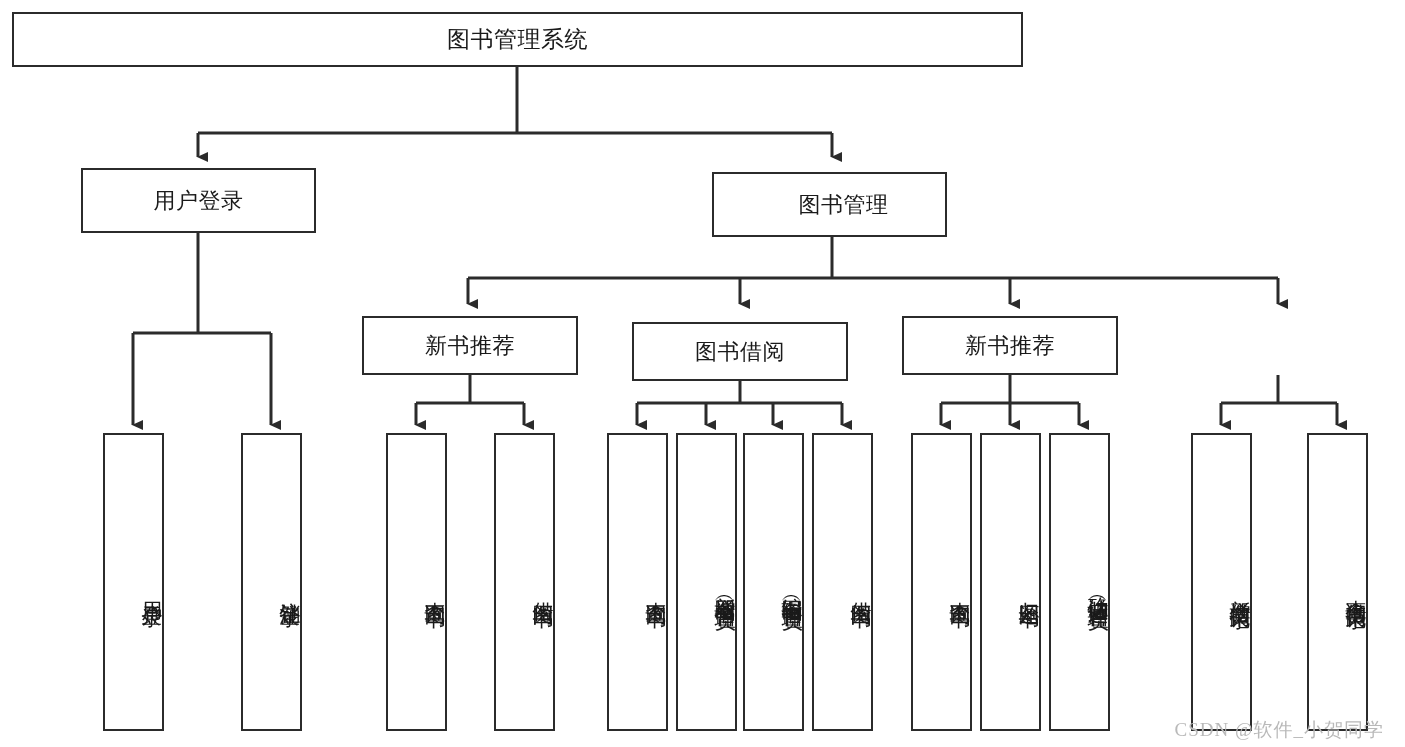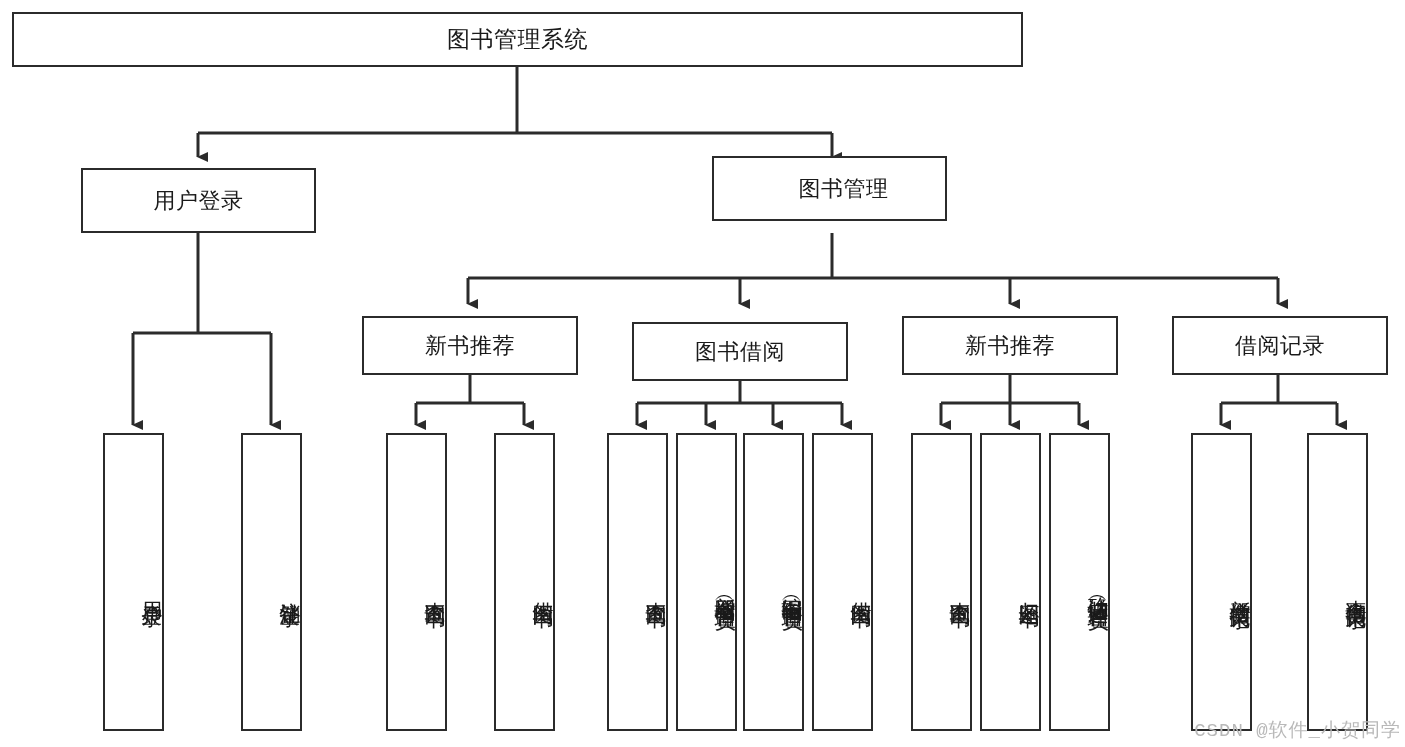--- a/index.html
+++ b/index.html
@@ -52,27 +52,27 @@
   .node.vert > .vlabel {
     writing-mode: vertical-rl;
     text-orientation: upright;
     white-space: nowrap;
   }
   .node.root {
     font-size: 23px;
   }
   .watermark {
     position: absolute;
-    right: 4px;
+    right: 21px;
     bottom: 4px;
     font-size: 19px;
     color: #b9b9b9;
     letter-spacing: 1px;
     white-space: nowrap;
-    font-family: Liberation Mono, monospace;
+    font-family: Liberation Serif, serif;
   }
 </style>
 </head>
 <body>
 
 <div id="canvas">
 
   <svg class="connectors" viewBox="0 0 1405 747" xmlns="http://www.w3.org/2000/svg">
     <defs>
       <marker id="arw" markerWidth="10" markerHeight="11" refX="5" refY="10" orient="auto" markerUnits="userSpaceOnUse">
@@ -124,39 +124,36 @@
   </svg>
 
   <div class="node horiz root" style="left:12px; top:12px; width:1011px; height:55px;text-align:right;">
     <span>图书管理系统</span>
   </div>
 
   <div class="node horiz" style="left:81px; top:168px; width:235px; height:65px;">
     <span>用户登录</span>
   </div>
 
-  <div class="node horiz" style="left:712px; top:156px; width:235px; height:65px;padding-left:28px;">
+  <div class="node horiz" style="left:712px; top:172px; width:235px; height:65px;padding-left:28px;">
     <span>图书管理</span>
   </div>
 
   <div class="node horiz" style="left:362px; top:316px; width:216px; height:59px;">
     <span>新书推荐</span>
   </div>
 
   <div class="node horiz" style="left:632px; top:316px; width:216px; height:59px;margin-top:6px;">
     <span>图书借阅</span>
   </div>
 
   <div class="node horiz" style="left:902px; top:316px; width:216px; height:59px;">
     <span>新书推荐</span>
   </div>
 
-  <div class="node horiz" style="left:1172px; top:316px; width:216px; height:59px;">
-    <span>借阅记录</span>
-  </div>
 
   <div class="node vert" style="left:103px; top:433px; width:61px; height:298px;">
     <span class="vlabel">用户登录</span>
   </div>
   <div class="node vert" style="left:241px; top:433px; width:61px; height:298px;">
     <span class="vlabel">注销登录</span>
   </div>
 
   <div class="node vert" style="left:386px; top:433px; width:61px; height:298px;">
     <span class="vlabel">查询图书</span>

